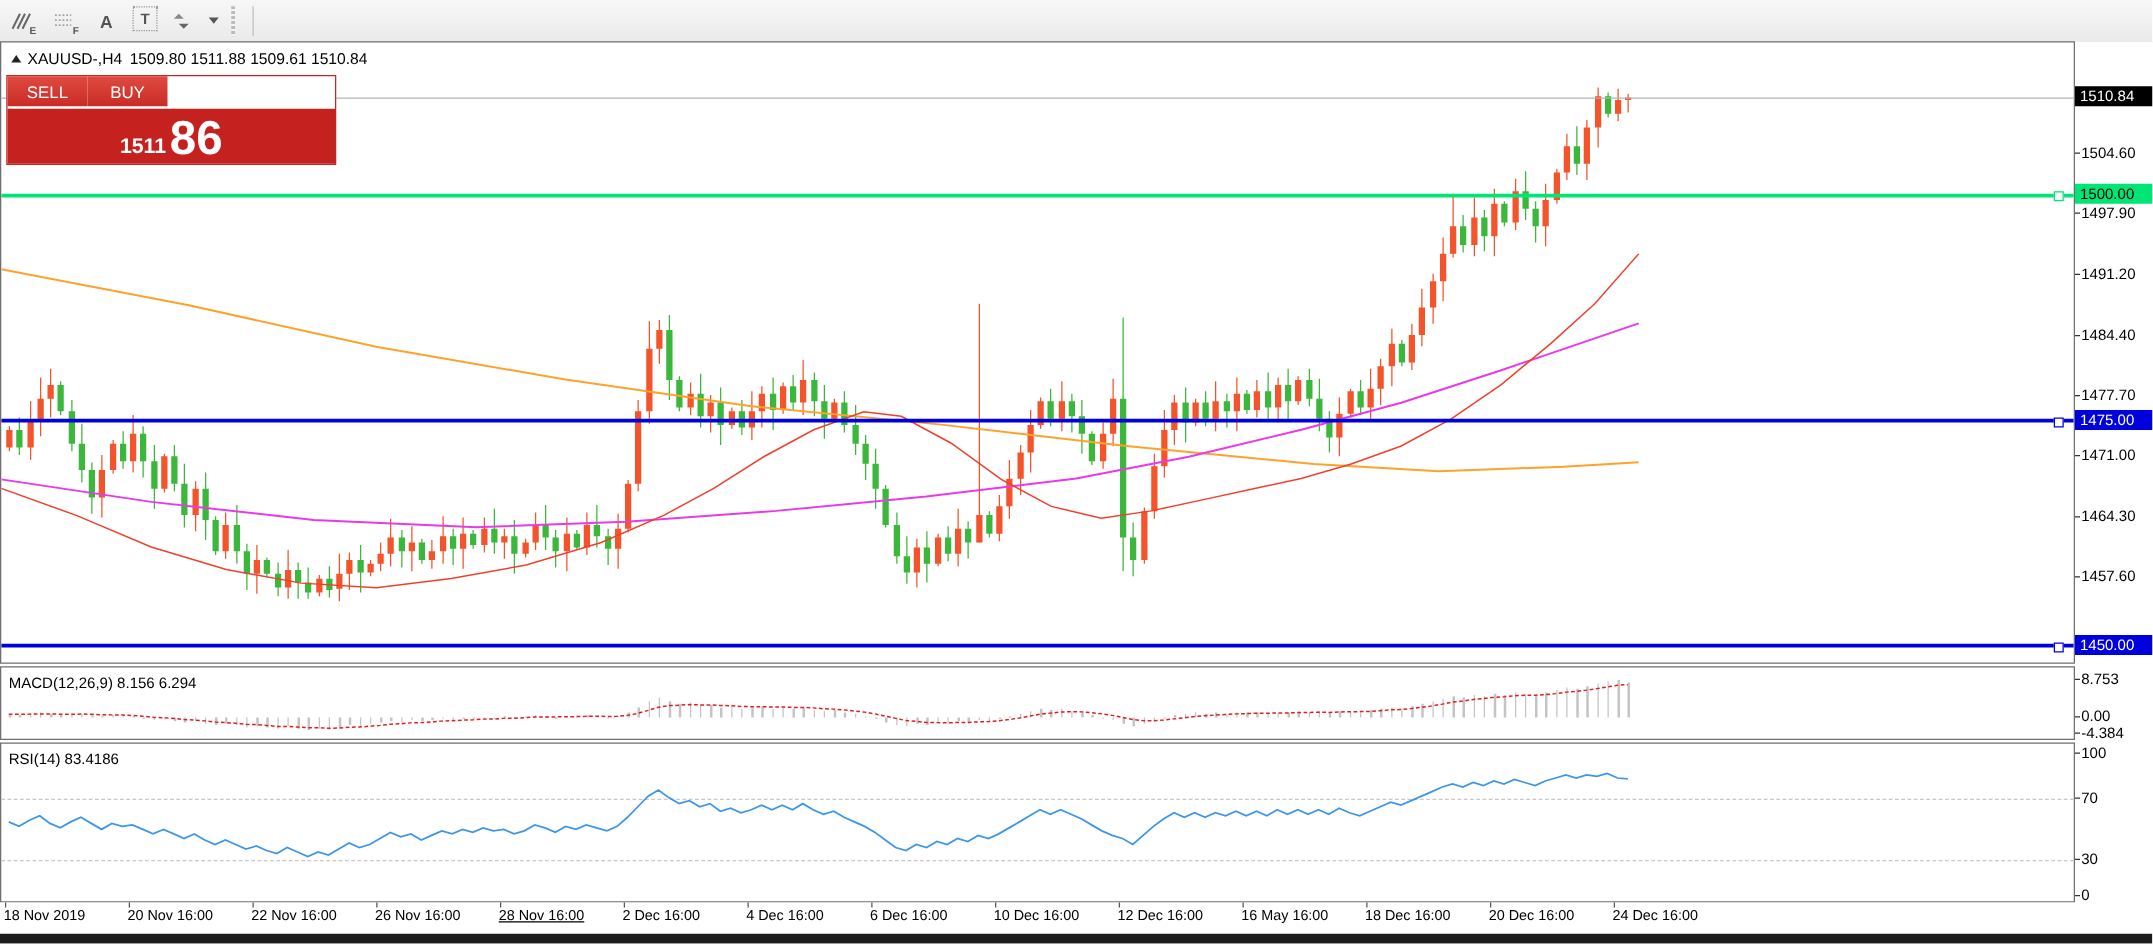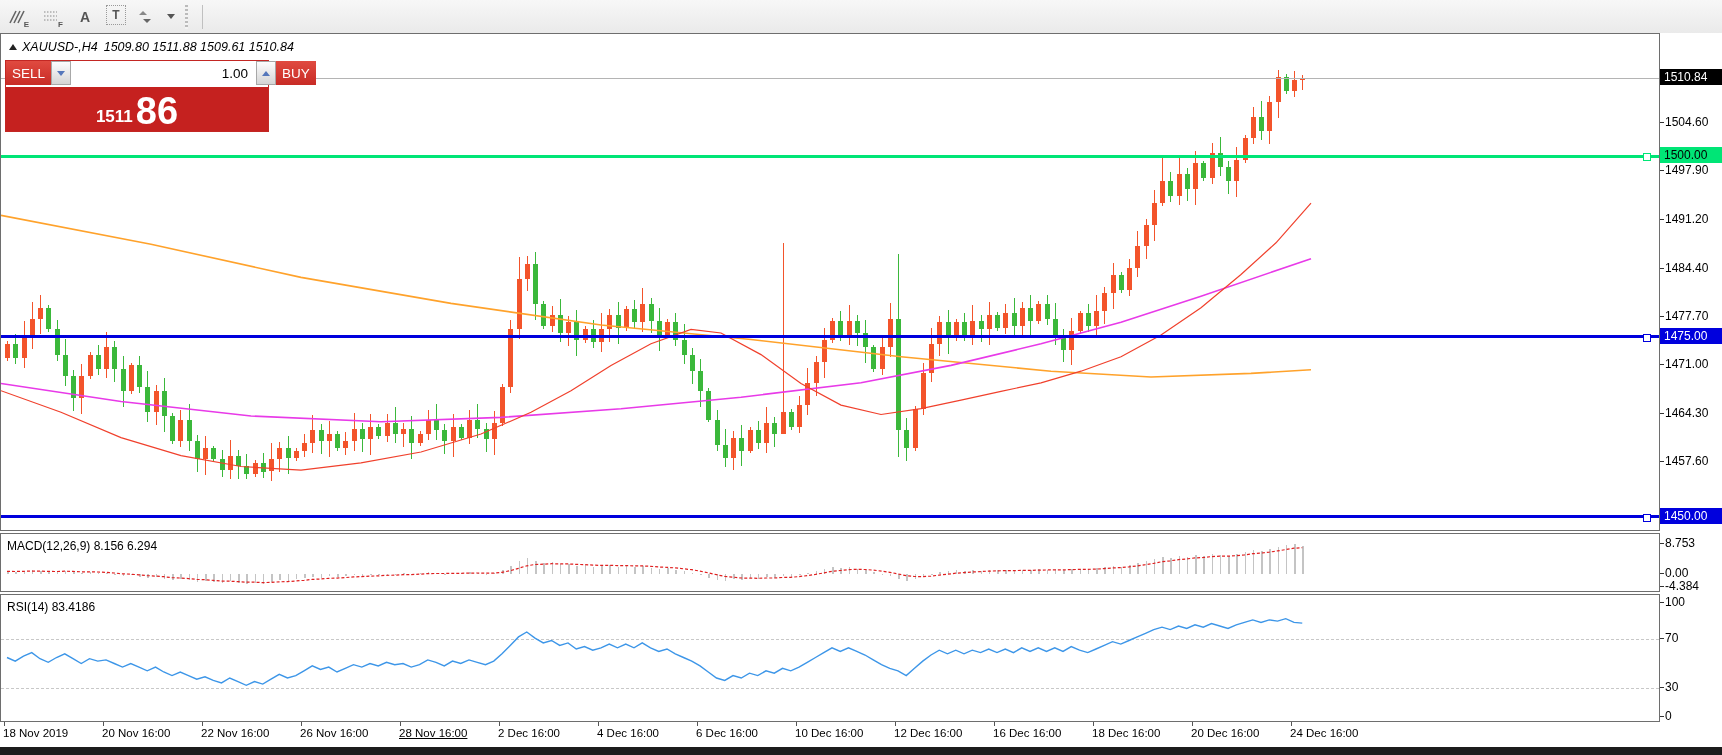--- a/index.html
+++ b/index.html
@@ -26,21 +26,21 @@
   #main-panel{top:33px;height:498px;}
   #macd-panel{top:533px;height:59px;}
   #rsi-panel{top:594px;height:128px;}
   #axis-col{position:absolute;left:1660px;top:33px;width:62px;height:689px;background:#fff;}
   #time-axis{position:absolute;left:0;top:722px;width:1722px;height:25px;background:#fff;}
   #bottom-strip{position:absolute;left:0;top:747px;width:1722px;height:8px;background:#1c1c1c;}
   .panel-label{position:absolute;left:6px;top:5px;font-size:12px;color:#000;z-index:6;}
   #chart-title{position:absolute;left:8px;top:6px;font-size:12.5px;color:#000;z-index:7;display:flex;align-items:center;}
   #chart-title .tri{width:0;height:0;border-left:4px solid transparent;border-right:4px solid transparent;
                     border-bottom:6px solid #222;margin-right:5px;}
-  #chart-title span{margin-right:6px;font-style:italic;}
+  #chart-title span{margin-right:6px;}
   .hline{position:absolute;left:0;width:100%;z-index:2;}
   .line-handle{position:absolute;width:6px;height:6px;background:#fff;z-index:3;}
   .candle-wick{position:absolute;width:1px;z-index:1;}
   .candle-body{position:absolute;width:5px;z-index:1;}
   .macd-bar{position:absolute;width:1.5px;background:#c4c4c4;}
   .axis-tick-label{position:absolute;left:5px;font-size:12px;color:#000;white-space:nowrap;}
   .axis-badge{position:absolute;left:0;width:60px;font-size:12px;padding:1px 0 1px 4px;white-space:nowrap;z-index:4;}
   .axis-dash{position:absolute;left:-4px;width:4px;height:1px;background:#333;}
   .time-label{position:absolute;top:5px;font-size:11.5px;color:#000;white-space:nowrap;}
   .time-tick{position:absolute;top:0;width:1px;height:4px;background:#555;}
@@ -104,29 +104,20 @@
   <div id="main-panel" class="panel">
     <div id="chart-title">
       <span class="tri"></span>
       <span>XAUUSD-,H4</span>
       <span>1509.80 1511.88 1509.61 1510.84</span>
     </div>
 
     <div id="trade-widget">
       <div class="tw-r1">
         <button class="tw-btn">SELL</button>
-        <div class="spin">
-          <button class="spin-btn">
-              <span class="arr-dn"></span>
-            </button>
-          <input id="vol-input" value="1.00" style="">
-          <button class="spin-btn">
-              <span class="arr-up"></span>
-            </button>
-        </div>
         <button class="tw-btn">BUY</button>
       </div>
       <div class="tw-r2">
         <div class="px-cell">
           <span class="px-small">1511</span>
           <span class="px-big">86</span>
         </div>
       </div>
     </div>
 
@@ -697,21 +688,21 @@
       <div class="time-label" style="left: 498px;">2 Dec 16:00</div>
       <div class="time-tick" style="left: 598px;"></div>
       <div class="time-label" style="left: 597px;">4 Dec 16:00</div>
       <div class="time-tick" style="left: 697px;"></div>
       <div class="time-label" style="left: 696px;">6 Dec 16:00</div>
       <div class="time-tick" style="left: 796px;"></div>
       <div class="time-label" style="left: 795px;">10 Dec 16:00</div>
       <div class="time-tick" style="left: 895px;"></div>
       <div class="time-label" style="left: 894px;">12 Dec 16:00</div>
       <div class="time-tick" style="left: 994px;"></div>
-      <div class="time-label" style="left: 993px;">16 Dec 16:00</div>
+      <div class="time-label" style="left: 993px;">16 May 16:00</div>
       <div class="time-tick" style="left: 1093px;"></div>
       <div class="time-label" style="left: 1092px;">18 Dec 16:00</div>
       <div class="time-tick" style="left: 1192px;"></div>
       <div class="time-label" style="left: 1191px;">20 Dec 16:00</div>
       <div class="time-tick" style="left: 1291px;"></div>
       <div class="time-label" style="left: 1290px;">24 Dec 16:00</div>
     </div>
 
   <div id="bottom-strip"></div>
 </div>

